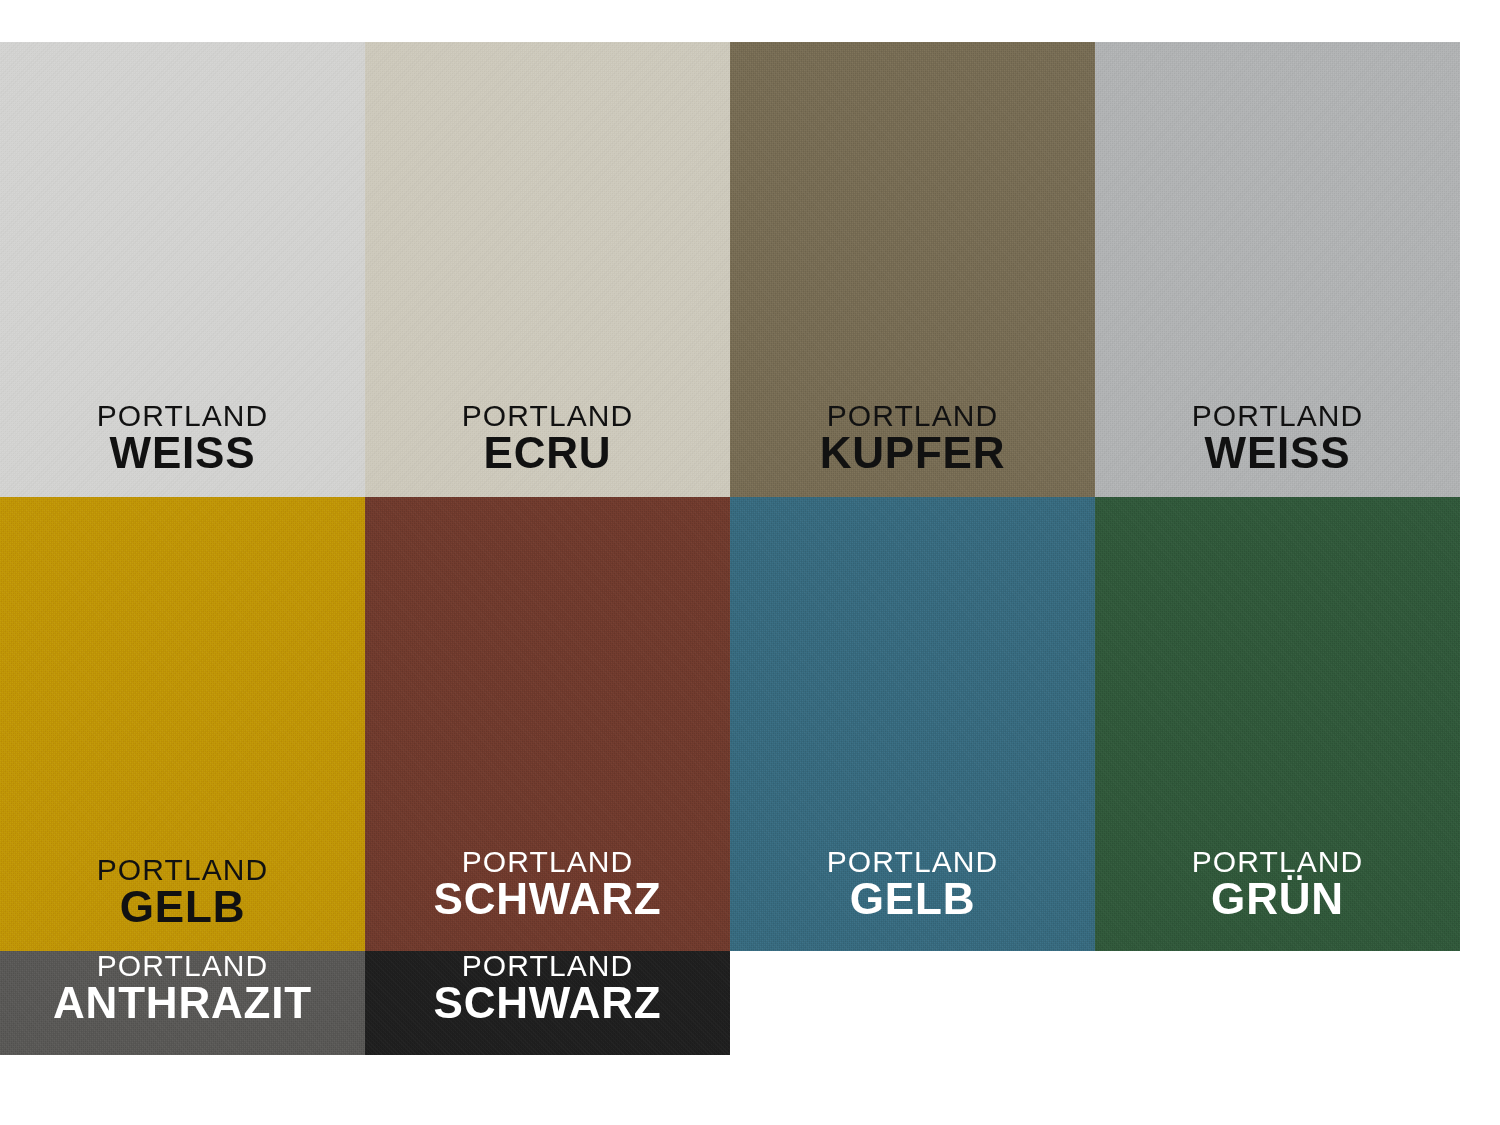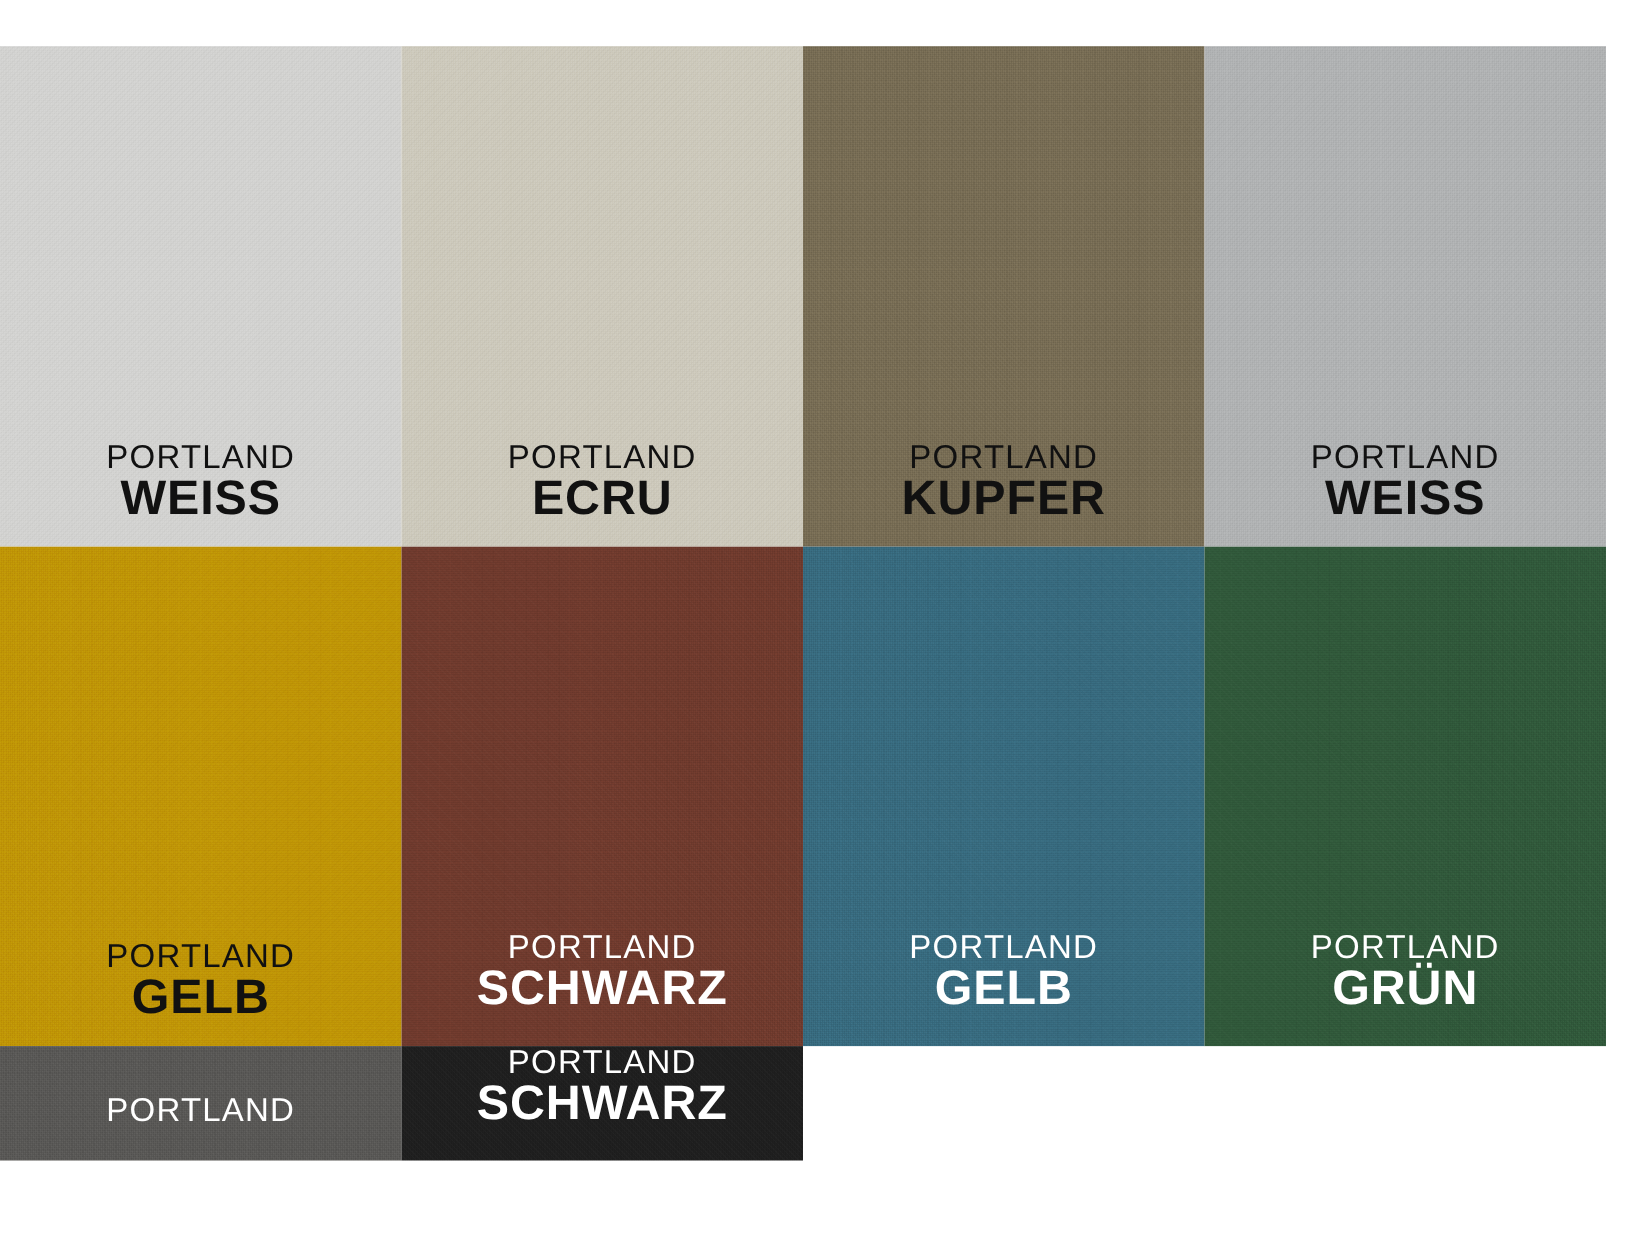--- a/index.html
+++ b/index.html
@@ -173,20 +173,21 @@
       </div>
       <div class="swatch row-bottom" style="background: rgb(47, 87, 57);">
         <div class="swatch-label" style="color: rgb(255, 255, 255);">
           <span class="label-brand">PORTLAND</span>
           <span class="label-name">GRÜN</span>
         </div>
       </div>
       <div class="swatch row-bottom" style="background: rgb(88, 87, 85);">
         <div class="swatch-label" style="color: rgb(255, 255, 255);">
           <span class="label-brand">PORTLAND</span>
+          <span class="label-name">ANTHRAZIT</span>
         </div>
       </div>
       <div class="swatch row-bottom" style="background: rgb(30, 30, 30);">
         <div class="swatch-label" style="color: rgb(255, 255, 255);">
           <span class="label-brand">PORTLAND</span>
           <span class="label-name">SCHWARZ</span>
         </div>
       </div>
     </div>
 </div>

